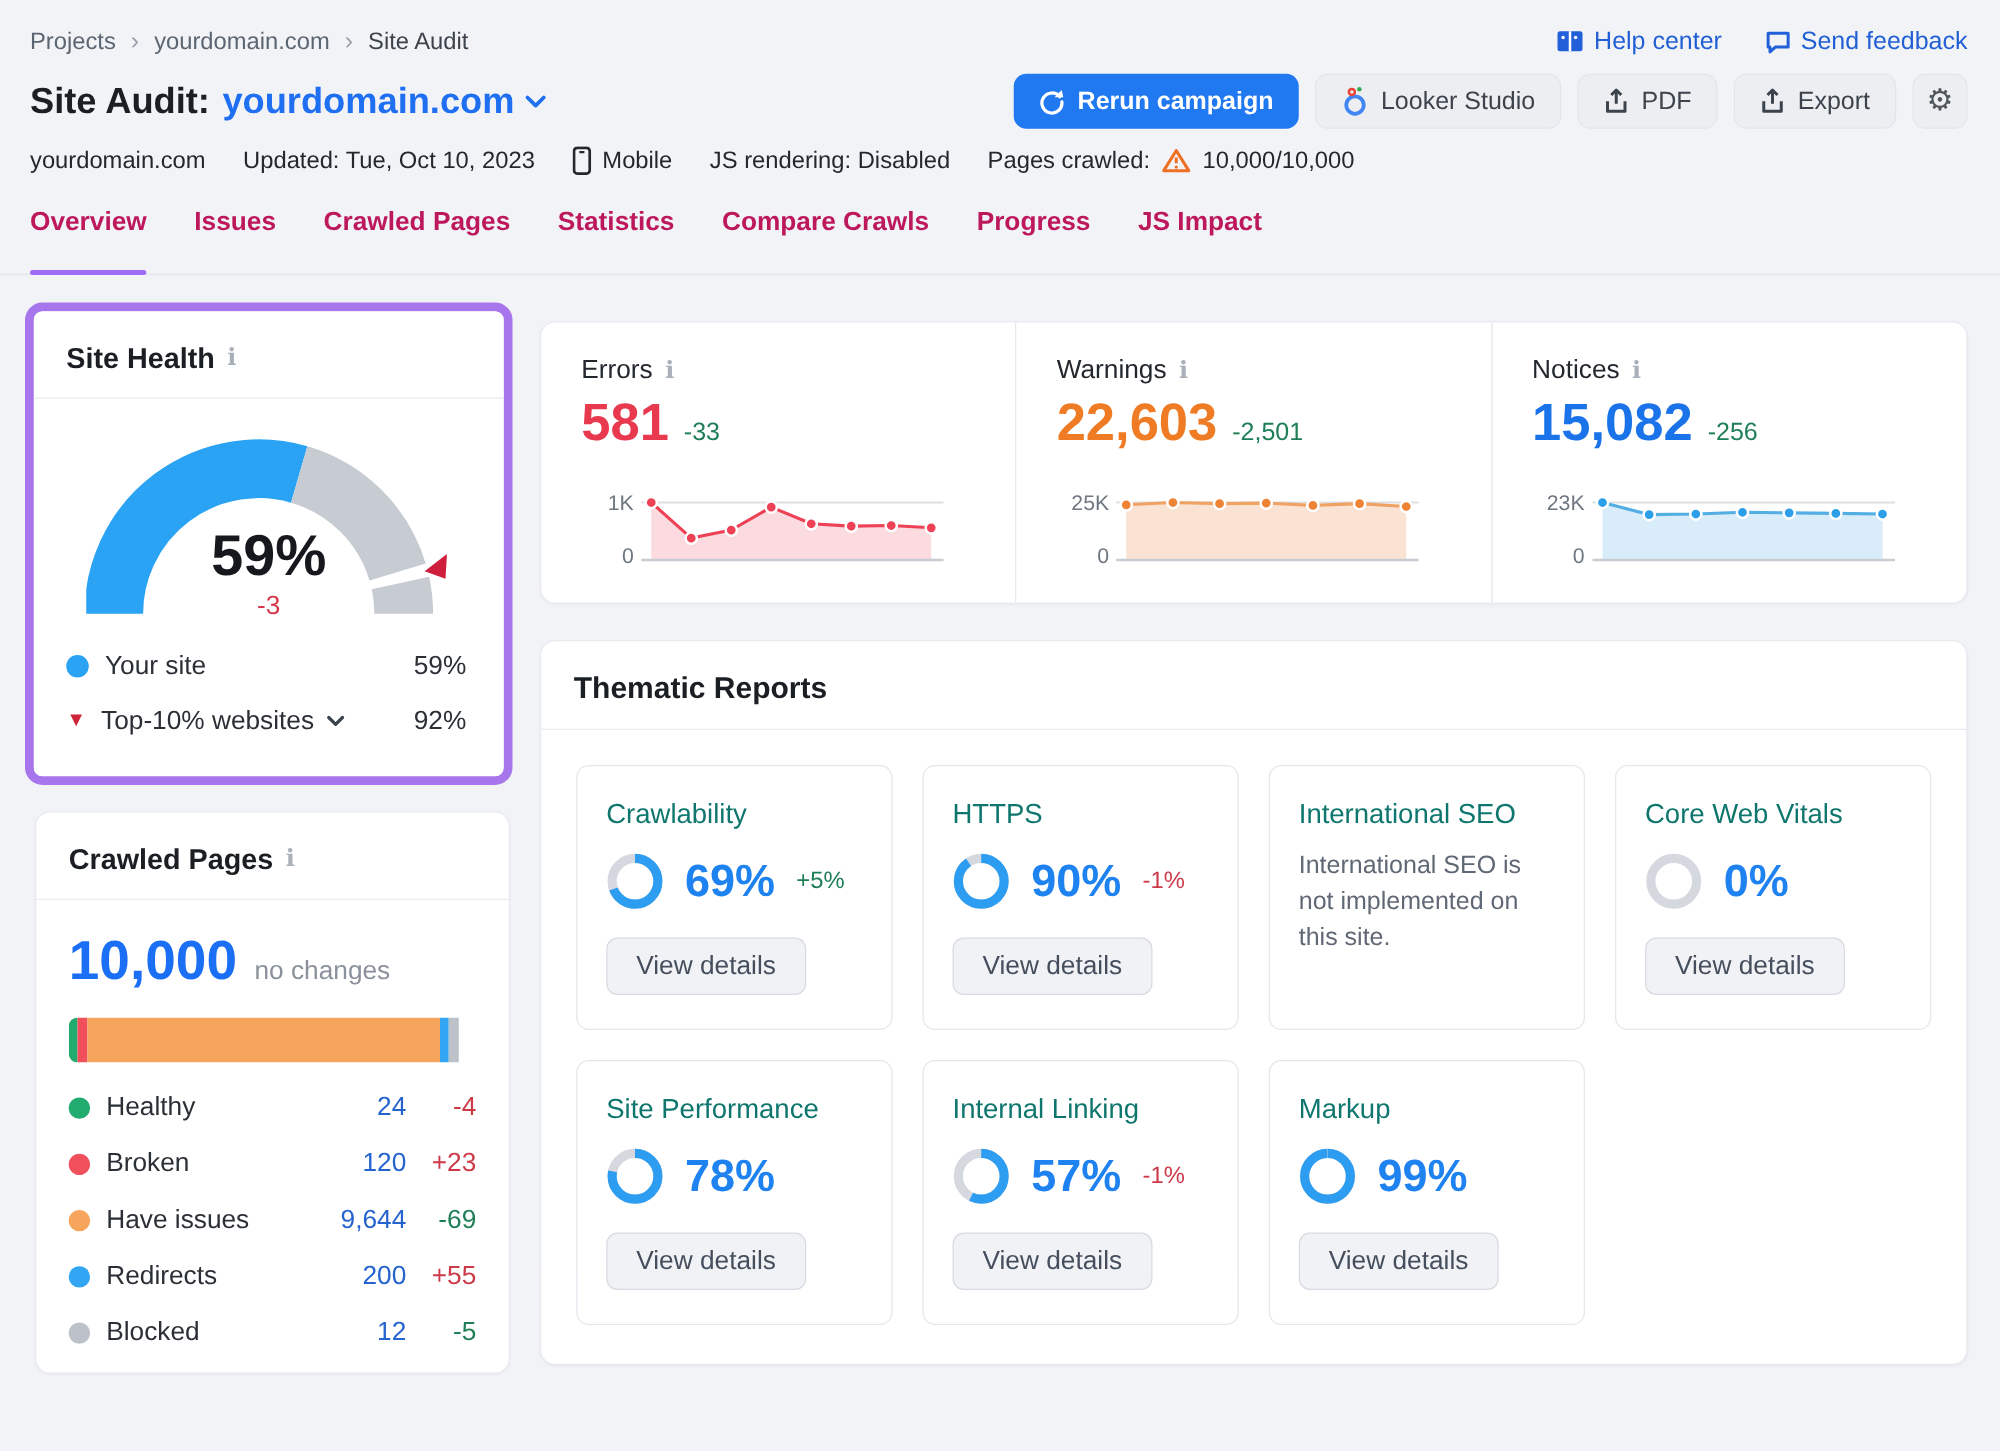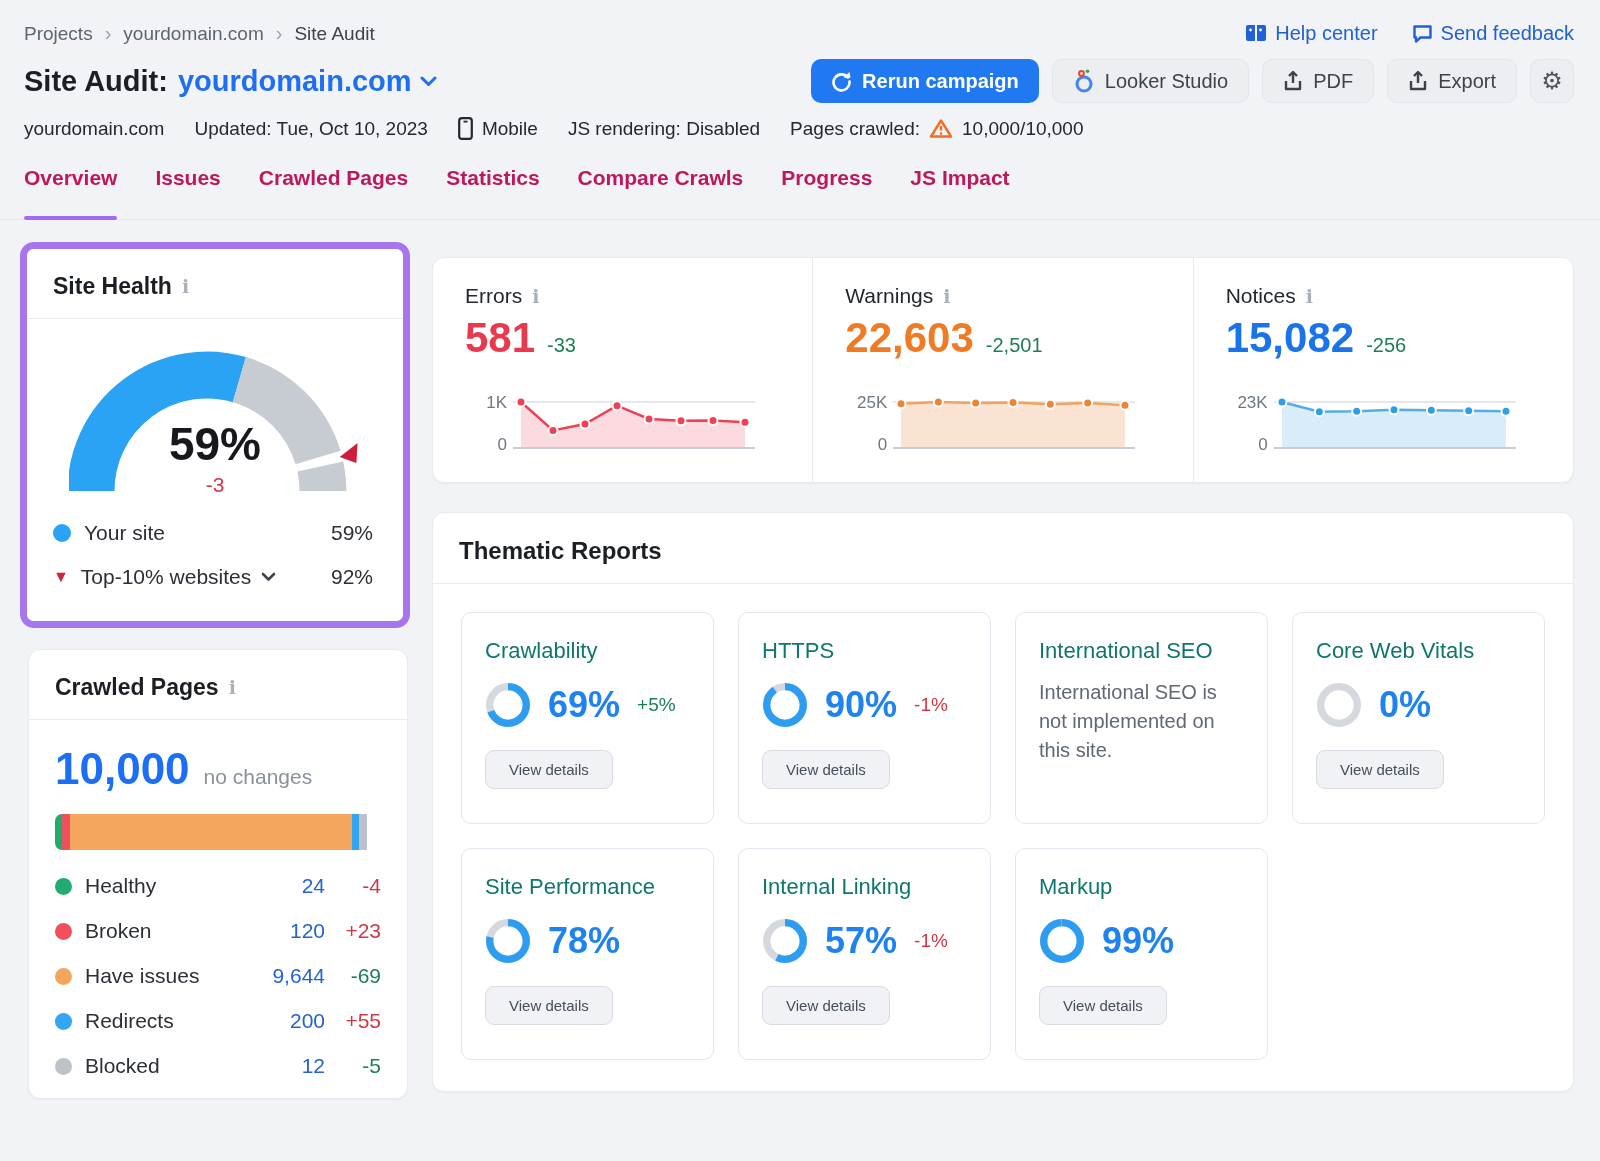--- a/index.html
+++ b/index.html
@@ -117,21 +117,21 @@
     background:#fff;
   }
   .mini-title { font-size:22px; color:#0f766e; }
   .mini-donut-row { display:flex; align-items:center; gap:17px; margin-top:18px; }
   .mini-pct { font-size:36px; font-weight:bold; color:#1e82f0; }
   .mini-delta { font-size:19px; }
   .donut-track { fill:none; stroke:#d5d8df; stroke-width:7; }
   .donut-val { fill:none; stroke:#2d9df2; stroke-width:7; }
   .view-btn {
     margin-top:22px; background:#f1f2f5; border:1px solid #d8dbe1; border-radius:9px;
-    padding:10px 23px; font-family:inherit; font-size:15px; color:#454e5d; cursor:pointer;
+    padding:10px 23px; font-family:inherit; font-size:21px; color:#454e5d; cursor:pointer;
   }
   .mini-text { font-size:20px; color:#5f6874; line-height:1.45; margin-top:14px; max-width:210px; }
 </style>
 </head>
 <body>
 
 <div class="breadcrumb-row">
   <div class="crumbs">
     <span class="crumb">Projects</span>
     <span class="crumb-sep">›</span>

